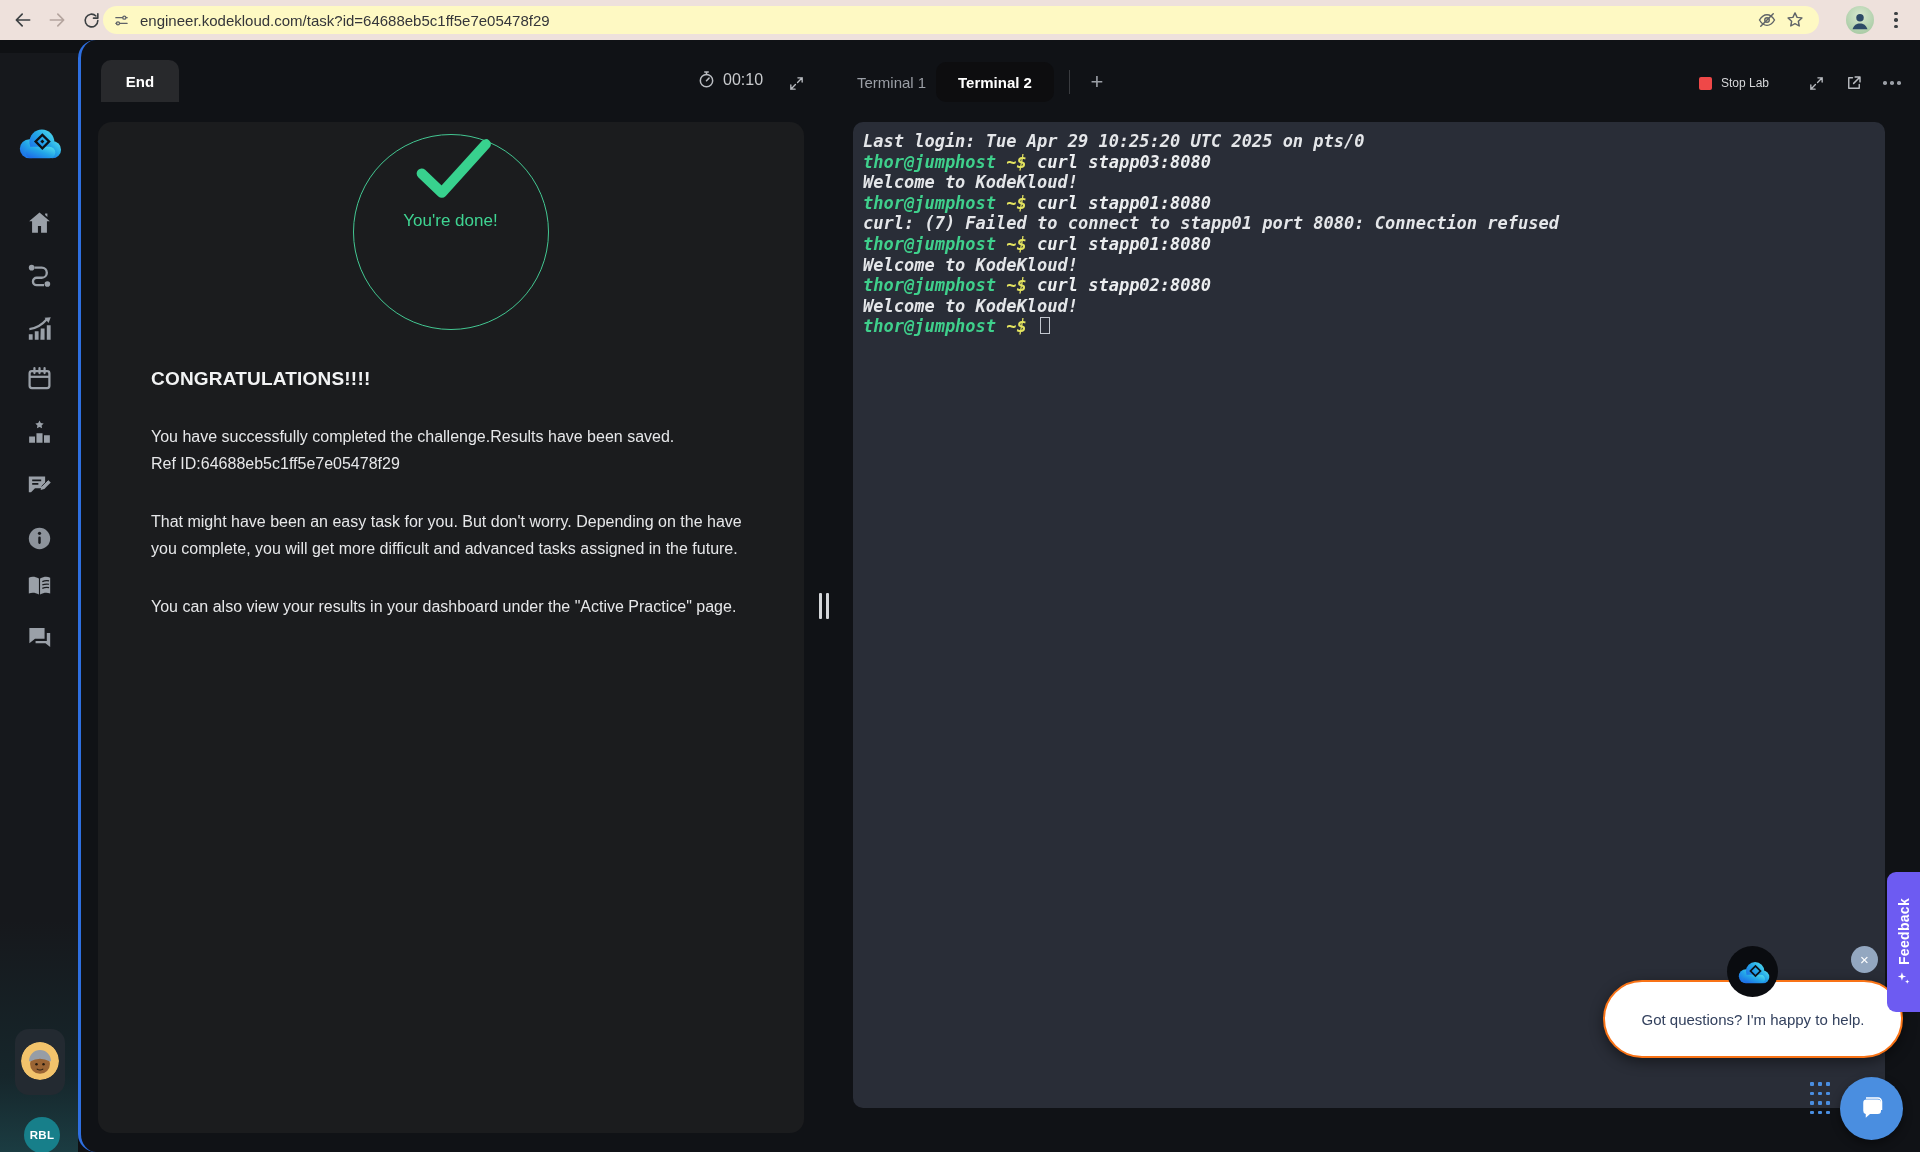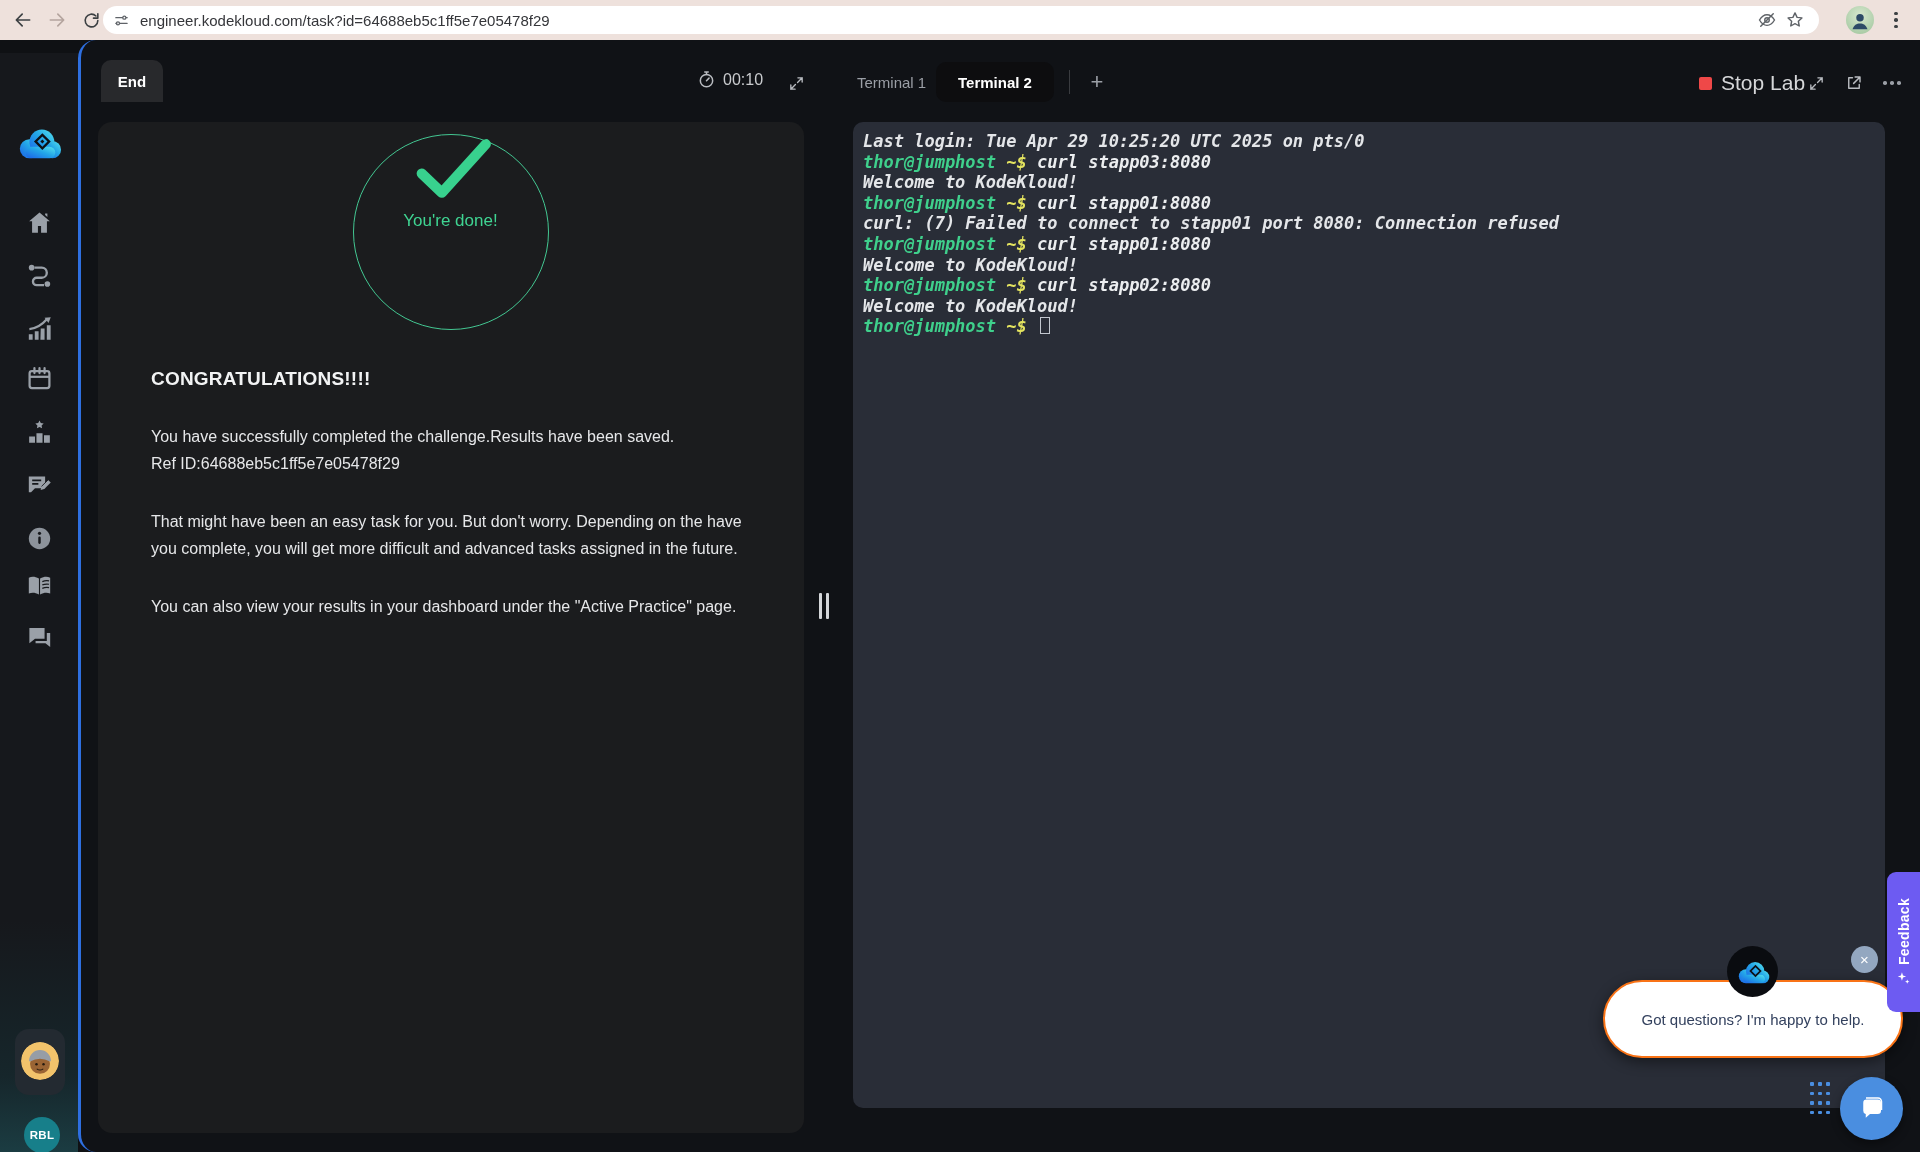--- a/index.html
+++ b/index.html
@@ -4,21 +4,21 @@
 <style>
   * { margin:0; padding:0; box-sizing:border-box; }
   html,body { background:#000; }
   body { font-family:"Liberation Sans", sans-serif; }
   .screen { position:relative; width:1920px; height:1152px; overflow:hidden; background:#0f1114; }
 
   
   .browser-bar { position:absolute; left:0; top:0; width:1920px; height:40px; background:#eee1dc; display:flex; align-items:center; }
   .nav-btn { width:34px; height:34px; display:flex; align-items:center; justify-content:center; border-radius:50%; cursor:pointer; flex:0 0 auto; }
   .nav-btn svg { display:block; }
-  .omnibox { position:absolute; left:103px; top:6px; width:1716px; height:28px; background:#ffffff; border-radius:14px; display:flex; align-items:center; padding:0 10px; }
+  .omnibox { position:absolute; left:103px; top:6px; width:1716px; height:28px; background:#fef9c3; border-radius:14px; display:flex; align-items:center; padding:0 10px; }
   .omnibox .url { font-size:15px; color:#35363a; margin-left:10px; white-space:nowrap; }
   .omnibox .spacer { flex:1; }
   .ob-icon { width:28px; height:28px; display:flex; align-items:center; justify-content:center; cursor:pointer; }
   .profile-avatar { position:absolute; right:46px; top:6px; width:28px; height:28px; border-radius:50%; background:radial-gradient(circle at 50% 35%, #d8e8cf, #9dc49b); overflow:hidden; cursor:pointer; }
   .profile-avatar svg { display:block; margin:4px auto 0; }
   .menu-dots { position:absolute; right:14px; top:8px; width:20px; height:24px; display:flex; flex-direction:column; align-items:center; justify-content:center; gap:3px; cursor:pointer; }
   .menu-dots i { width:3.5px; height:3.5px; border-radius:50%; background:#3c4043; }
 
   
   .sidebar { position:absolute; left:0; top:53px; width:78px; height:1112px; background:linear-gradient(180deg, #16181c 0%, #16181c 78%, #16262b 92%, #1c4046 100%); z-index:3; }
@@ -26,29 +26,29 @@
   .sb-icon { position:absolute; left:26px; width:27px; height:27px; cursor:pointer; }
   .sb-icon svg { display:block; width:100%; height:100%; }
   .sb-avatar-wrap { position:absolute; left:15px; top:976px; width:50px; height:66px; border-radius:14px; background:#232a31; }
   .sb-avatar { position:absolute; left:6px; top:13px; width:38px; height:38px; border-radius:50%; overflow:hidden; cursor:pointer; }
   .sb-rbl { position:absolute; left:24px; top:1064px; width:36px; height:36px; border-radius:50%; background:#177f8a; color:#fff; font-size:11.5px; font-weight:bold; letter-spacing:.3px; display:flex; align-items:center; justify-content:center; cursor:pointer; }
 
   
   .main { position:absolute; left:78px; top:40px; width:1842px; height:1112px; background:#101216; border-left:3px solid #2e6fe0; border-radius:18px 0 0 18px; }
 
   
-  .end-tab { position:absolute; left:20px; top:20px; width:62px; height:42px; background:#28292c; border-radius:10px 10px 0 0; color:#fff; font-size:15px; font-weight:bold; display:flex; align-items:center; justify-content:center; cursor:pointer; }
+  .end-tab { position:absolute; left:20px; top:20px; width:78px; height:42px; background:#28292c; border-radius:10px 10px 0 0; color:#fff; font-size:15px; font-weight:bold; display:flex; align-items:center; justify-content:center; cursor:pointer; }
   .timer { position:absolute; left:616px; top:30px; display:flex; align-items:center; gap:7px; color:#c9cbce; font-size:16px; }
   .hdr-ictn { width:26px; height:26px; display:flex; align-items:center; justify-content:center; cursor:pointer; }
   .expand-left { position:absolute; left:702px; top:30px; }
   .tab-terminal1 { position:absolute; left:762px; top:22px; height:40px; padding:0 14px; display:flex; align-items:center; color:#9b9fa6; font-size:15px; cursor:pointer; }
   .tab-terminal2 { position:absolute; left:855px; top:22px; width:118px; height:40px; background:#0d0d0f; border-radius:10px; color:#fff; font-size:15px; font-weight:bold; display:flex; align-items:center; justify-content:center; cursor:pointer; }
   .tab-divider { position:absolute; left:988px; top:30px; width:1px; height:24px; background:#3a3c40; }
   .tab-add { position:absolute; left:1000px; top:26px; width:32px; height:32px; color:#9b9fa6; font-size:22px; display:flex; align-items:center; justify-content:center; cursor:pointer; }
-  .stop-lab { position:absolute; left:1618px; top:28px; height:30px; display:flex; align-items:center; gap:9px; color:#d6d7d9; font-size:21px; cursor:pointer; }
+  .stop-lab { position:absolute; left:1618px; top:28px; height:30px; display:flex; align-items:center; gap:9px; color:#d6d7d9; font-size:12px; cursor:pointer; }
   .stop-square { width:13px; height:13px; background:#ef4848; border-radius:2px; }
   .expand-right { position:absolute; left:1722px; top:30px; }
   .open-new { position:absolute; left:1760px; top:30px; }
   .more-dots { position:absolute; left:1796px; top:30px; width:30px; height:26px; display:flex; align-items:center; justify-content:center; gap:3.5px; cursor:pointer; }
   .more-dots i { width:3.5px; height:3.5px; border-radius:50%; background:#9b9fa6; }
 
   
   .left-panel { position:absolute; left:17px; top:82px; width:706px; height:1011px; background:#1b1c1e; border-radius:14px; padding:12px 54px 0 53px; }
   .done-circle { width:196px; height:196px; border:1.5px solid #43c792; border-radius:50%; margin:0 auto; display:flex; flex-direction:column; align-items:center; gap:10px; }
   .done-circle svg { display:block; }

